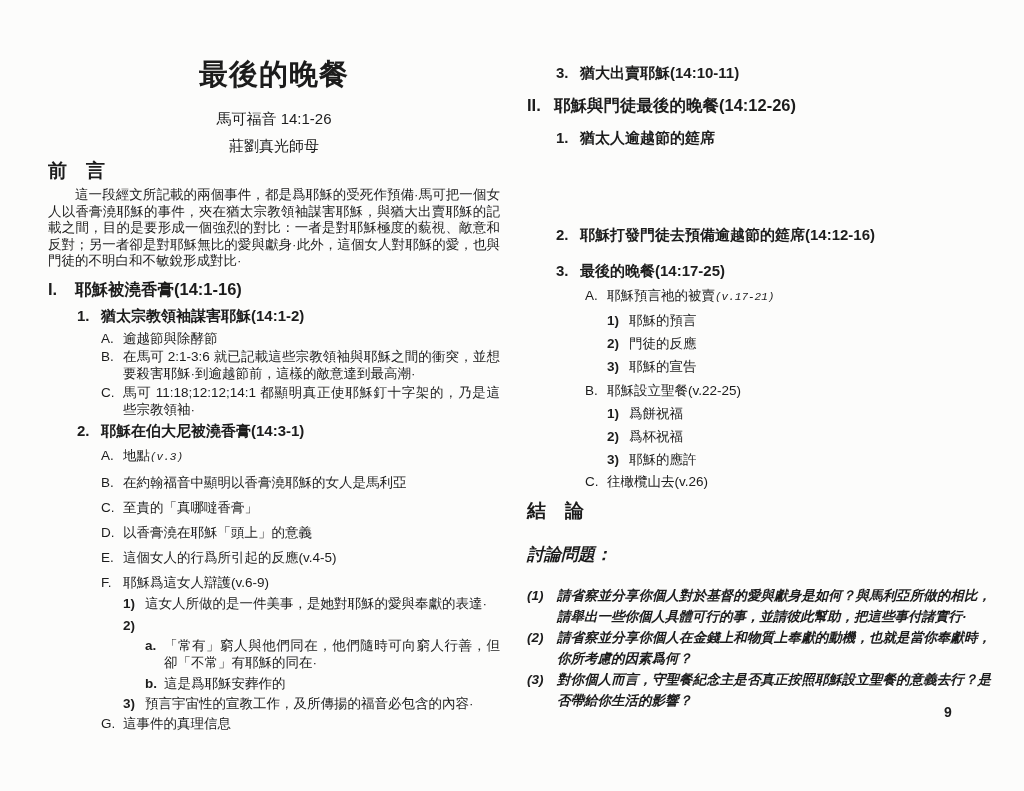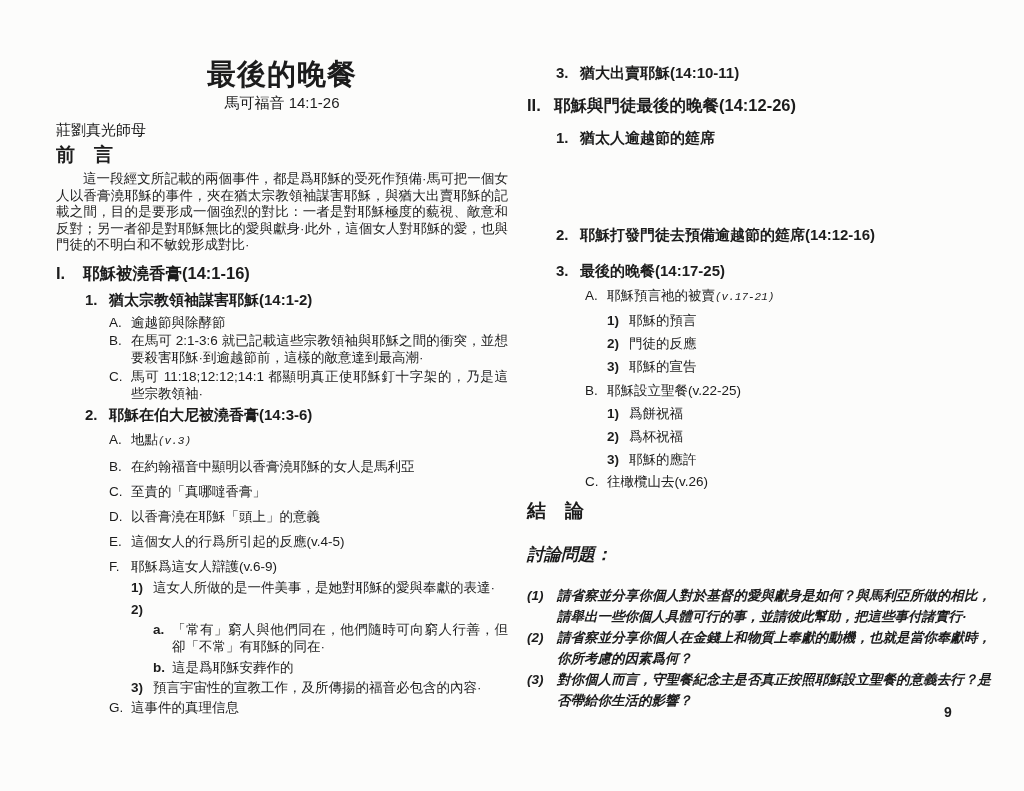--- a/index.html
+++ b/index.html
@@ -2,26 +2,26 @@
 <html><head>
 <meta charset="utf-8">
 <style>
   html,body{margin:0;padding:0;}
   body{
     width:1024px;height:791px;position:relative;overflow:hidden;
     background:#fcfcfb;color:#1c1c1c;
     font-family:"Liberation Sans","DejaVu Sans",sans-serif;
   }
   .col{position:absolute;}
-  .col-left{left:56px;top:58px;width:452px;}
+  .col-left{left:48px;top:58px;width:452px;}
   .col-right{left:527px;top:63px;width:464px;}
 
   .doc-title{text-align:center;font-size:29px;font-weight:bold;letter-spacing:1px;line-height:32px;}
-  .doc-subtitle{text-align:center;font-size:15px;margin-top:4px;line-height:18px;}
-  .doc-author{text-align:left;font-size:15px;margin-top:9px;line-height:18px;}
+  .doc-subtitle{text-align:center;font-size:15px;margin-top:20px;line-height:18px;}
+  .doc-author{text-align:center;font-size:15px;margin-top:9px;line-height:18px;}
 
   .sec-head{font-size:19px;font-weight:bold;margin:4px 0 5px 0;line-height:23px;}
   .intro{font-size:13.5px;line-height:16.6px;text-align:justify;text-indent:2em;margin:2px 0 9px 0;}
 
   .row{display:flex;align-items:flex-start;}
   .row .num{flex:none;}
   .row .body{flex:1;text-align:justify;}
 
   .lvl-h1{font-size:16.5px;font-weight:bold;line-height:20px;}
   .lvl-h1 .num{width:27px;}
@@ -81,21 +81,21 @@
   <div class="row lvl-a mb2">
     <span class="num">B.</span>
     <span class="body">在馬可 2:1-3:6 就已記載這些宗教領袖與耶穌之間的衝突，並想要殺害耶穌·到逾越節前，這樣的敵意達到最高潮·</span>
   </div>
   <div class="row lvl-a mb3">
     <span class="num">C.</span>
     <span class="body">馬可 11:18;12:12;14:1 都顯明真正使耶穌釘十字架的，乃是這些宗教領袖·</span>
   </div>
   <div class="row lvl-h2 mb7">
     <span class="num">2.</span>
-    <span class="body">耶穌在伯大尼被澆香膏(14:3-6)</span>
+    <span class="body">耶穌在伯大尼被澆香膏(14:3-1)</span>
   </div>
   <div class="row lvl-a mb8">
     <span class="num">A.</span>
     <span class="body"><span>地點</span><span class="mono">(v.3)</span></span>
   </div>
   <div class="row lvl-a mb8">
     <span class="num">B.</span>
     <span class="body">在約翰福音中顯明以香膏澆耶穌的女人是馬利亞</span>
   </div>
   <div class="row lvl-a mb8">

